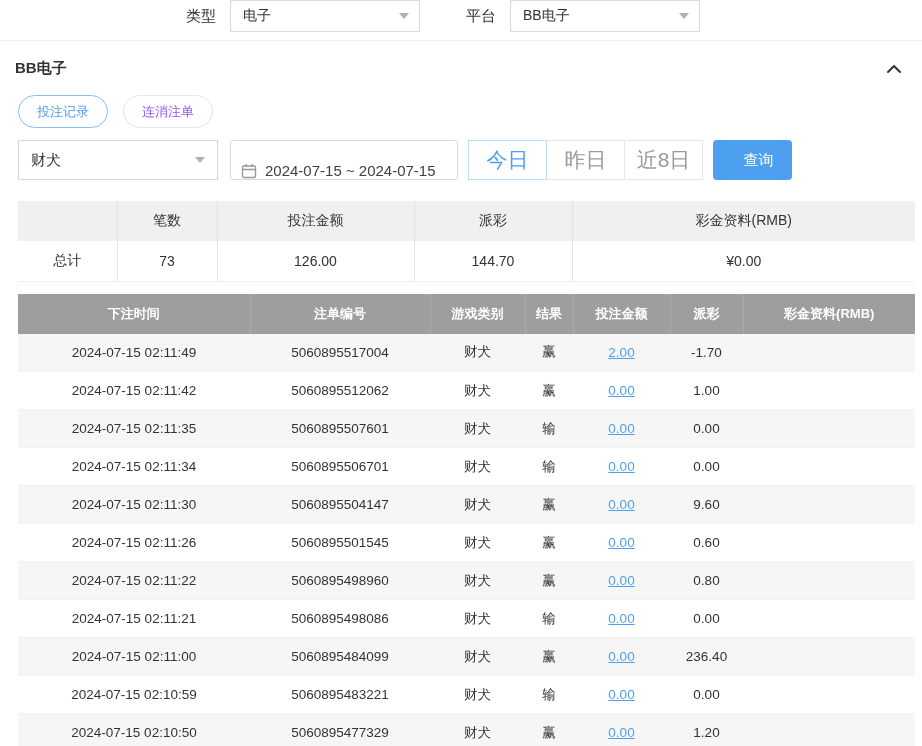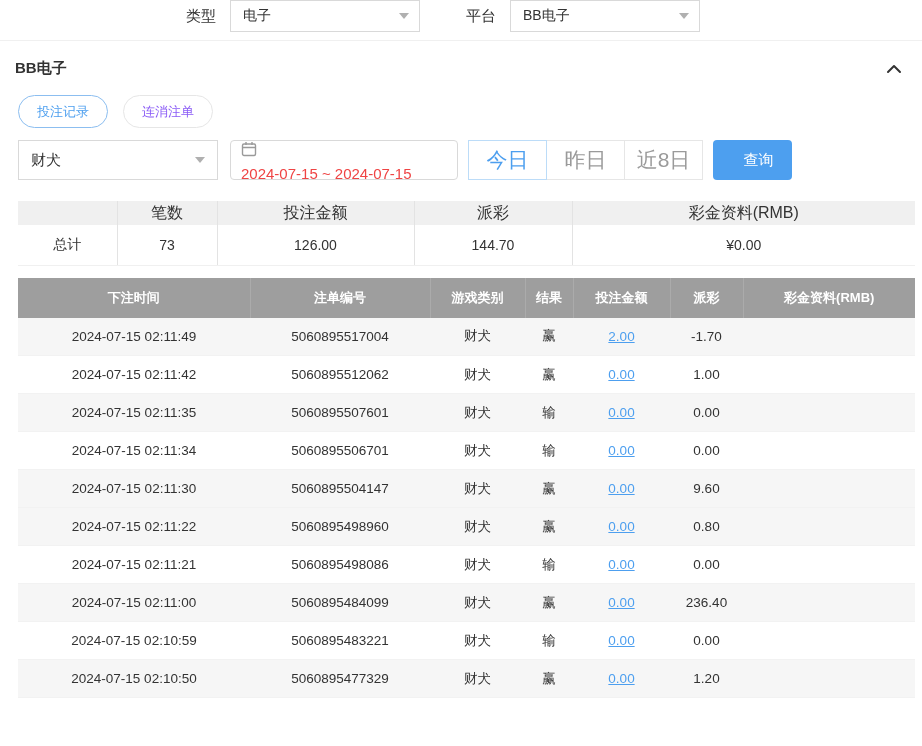--- a/index.html
+++ b/index.html
@@ -62,25 +62,24 @@
 
   
   .query-row { display: flex; align-items: center; padding: 12px 0 0 18px; }
   .game-select { width: 200px; height: 40px; font-size: 15px; }
   .game-select .caret { right: 12px; }
 
   .date-picker {
     margin-left: 12px;
     width: 228px; height: 40px;
     border: 1px solid #d9d9d9; border-radius: 4px;
-    display: flex; align-items: flex-start; gap: 8px;
+    display: flex; align-items: flex-end; gap: 8px;
     padding: 0 10px; cursor: pointer;
-    font-size: 15px; color: #ef4444; white-space: nowrap;
+    font-size: 15px; color: #404040; white-space: nowrap;
     overflow: hidden;
-    flex-direction: column;
   }
   .date-picker .cal-icon { flex: 0 0 auto; line-height: 0; }
 
   .quick-group { display: flex; margin-left: 10px; }
   .quick-btn {
     width: 79px; height: 40px;
     display: flex; align-items: center; justify-content: center;
     background: #fff; border: 1px solid #e6e6e6;
     font-size: 21px; color: #9a9a9a; cursor: pointer;
   }
@@ -97,22 +96,22 @@
     padding-left: 12px;
   }
 
   
   .content { padding: 0 7px 0 18px; }
 
   table { border-collapse: collapse; width: 100%; table-layout: fixed; }
 
   .summary-table { margin-top: 21px; }
   .summary-table th {
-    background: #f0f0f0; height: 24px;
-    font-weight: normal; font-size: 16px; color: #333;
+    background: #f0f0f0; height: 40px;
+    font-weight: normal; font-size: 14px; color: #333;
     text-align: center;
   }
   .summary-table th + th, .summary-table td + td { border-left: 1px solid #e3e3e3; }
   .summary-table td {
     background: #fff; height: 40px;
     text-align: center; font-size: 14px; color: #333;
     border-bottom: 1px solid #f0f0f0;
   }
 
   .bet-table { margin-top: 12px; }
@@ -283,20 +282,29 @@
         </tr>
         <tr class="alt">
           <td>2024-07-15 02:11:30</td>
           <td>5060895504147</td>
           <td>财犬</td>
           <td>赢</td>
           <td><a class="amount-link">0.00</a></td>
           <td>9.60</td>
           <td></td>
         </tr>
+        <tr class="">
+          <td>2024-07-15 02:11:26</td>
+          <td>5060895501545</td>
+          <td>财犬</td>
+          <td>赢</td>
+          <td><a class="amount-link">0.00</a></td>
+          <td>0.60</td>
+          <td></td>
+        </tr>
         <tr class="alt">
           <td>2024-07-15 02:11:22</td>
           <td>5060895498960</td>
           <td>财犬</td>
           <td>赢</td>
           <td><a class="amount-link">0.00</a></td>
           <td>0.80</td>
           <td></td>
         </tr>
         <tr class="">

